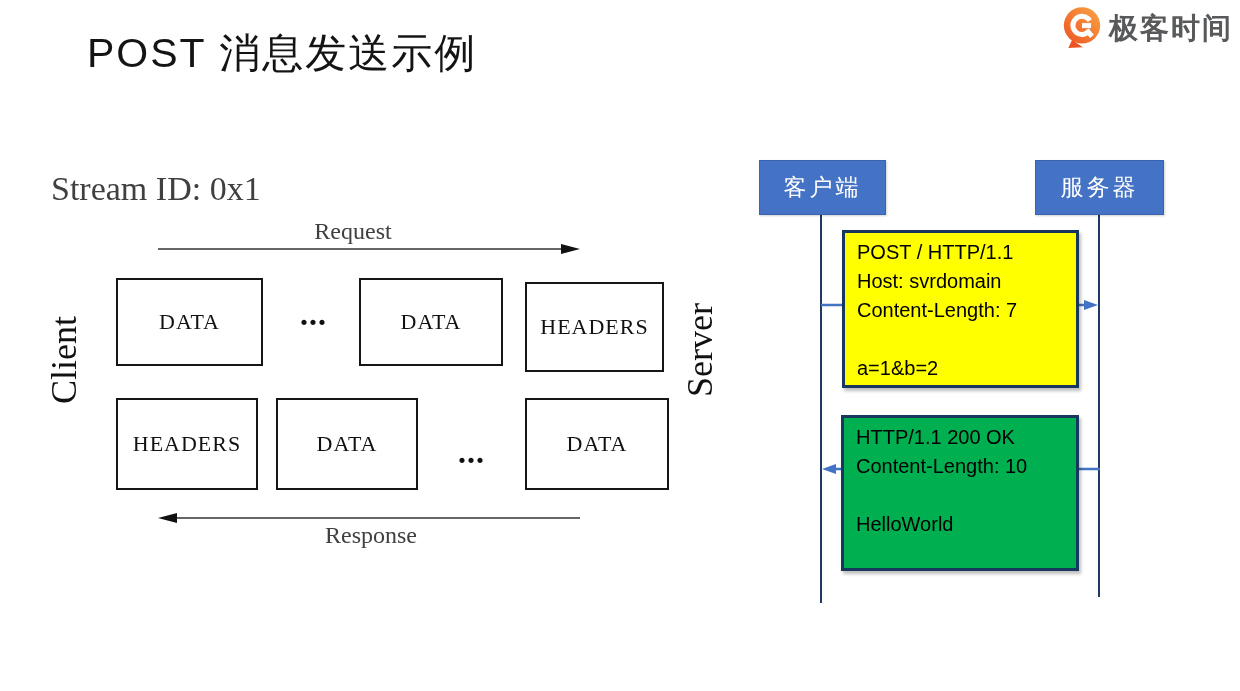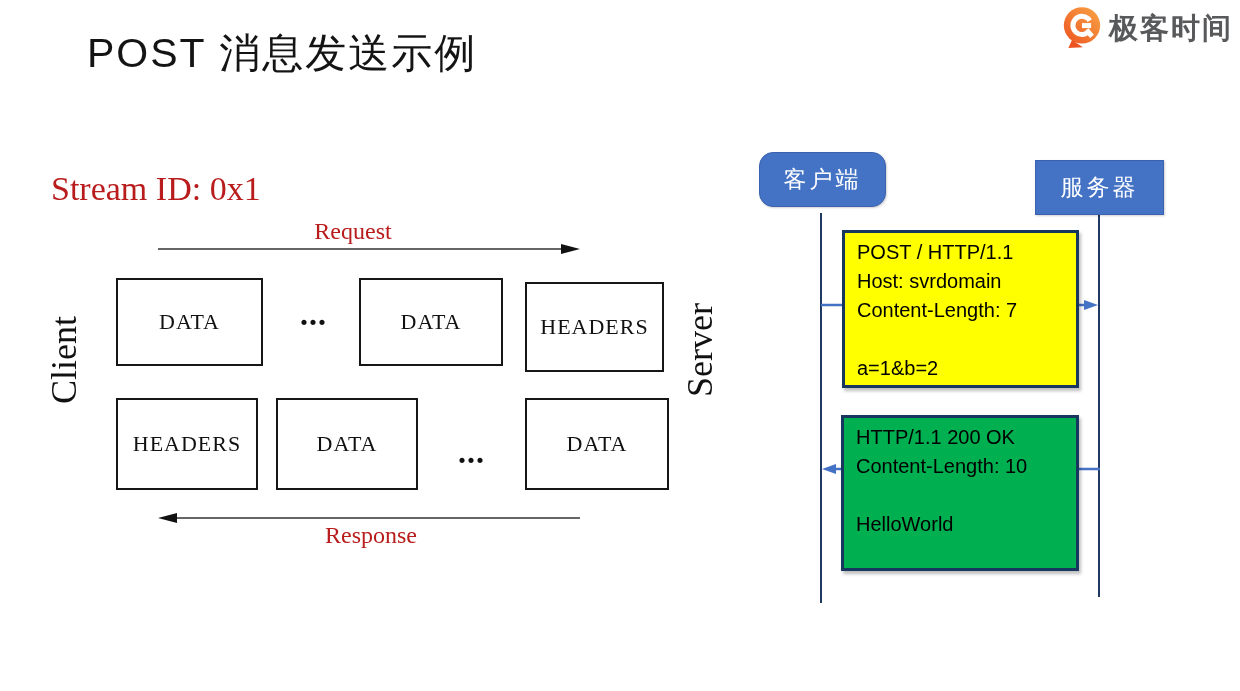--- a/index.html
+++ b/index.html
@@ -6,21 +6,21 @@
   .slide{position:relative;width:1240px;height:691px;background:#ffffff;overflow:hidden;
          font-family:"Liberation Sans",sans-serif;margin-left:19px;}
 
   
   .page-title{position:absolute;left:68px;top:26px;margin:0;font-size:41px;font-weight:300;
               color:#141414;letter-spacing:2px;font-family:"Liberation Sans",sans-serif;}
   .logo{position:absolute;top:6px;right:26px;display:flex;align-items:center;gap:7px;}
   .logo-text{font-size:29px;color:#58595B;font-weight:600;letter-spacing:2px;}
 
   
-  .serif{font-family:"Liberation Serif",serif;color:#b91c1c;}
+  .serif{font-family:"Liberation Serif",serif;color:#404040;}
   .stream-id{position:absolute;left:32px;top:170px;font-size:34px;}
   .arrow-label{position:absolute;font-size:24px;text-align:center;width:200px;}
   .frame-box{position:absolute;border:2px solid #161616;background:#fff;display:flex;
              align-items:center;justify-content:center;font-family:"Liberation Serif",serif;
              font-size:22px;color:#111;letter-spacing:1px;}
   .dots{position:absolute;font-family:"Liberation Serif",serif;font-weight:bold;font-size:32px;
         color:#111;width:45px;text-align:center;letter-spacing:1px;}
   .rotated-label{position:absolute;transform:rotate(-90deg);font-family:"Liberation Serif",serif;
                  font-size:36px;color:#111;text-align:center;height:40px;line-height:40px;}
   .abs{position:absolute;}
@@ -87,21 +87,21 @@
 
     <svg class="abs" style="left:137px;top:510px;" width="426" height="16">
       <line x1="424" y1="8" x2="19" y2="8" stroke="#333333" stroke-width="1.6"></line>
       <polygon points="2,8 21,3 21,13" fill="#111111"></polygon>
     </svg>
     <div class="arrow-label serif" style="left:252px;top:522px;">Response</div>
   </div>
 
   <div>
 
-    <div class="actor-box" style="left:740px;top:152px;border-radius:14px;">客户端</div>
+    <div class="actor-box" style="left:740px;top:160px;">客户端</div>
     <div class="actor-box" style="left:1016px;top:160px;width:127px;">服务器</div>
 
     <div class="lifeline" style="left:801px;top:213px;height:390px;"></div>
     <div class="lifeline" style="left:1079px;top:213px;height:384px;"></div>
 
     <svg class="abs seq-arrow" style="left:801px;top:297px;" width="282" height="16">
       <line x1="1" y1="8" x2="266" y2="8" stroke="#4472C4" stroke-width="2.4"></line>
       <polygon points="278,8 264,3 264,13" fill="#4472C4"></polygon>
     </svg>
 

